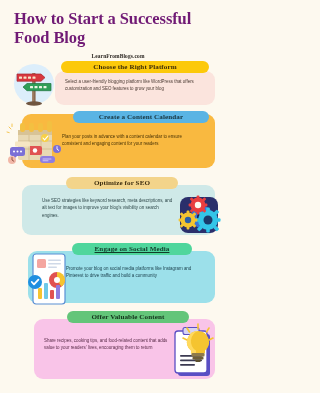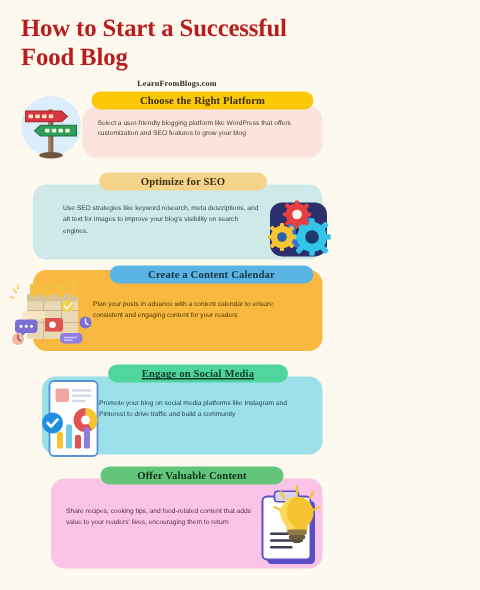--- a/index.html
+++ b/index.html
@@ -26,21 +26,21 @@
 
   
   .header {
     padding: 9px 14px 0 14px;
   }
   .title {
     font-family: "Liberation Serif", serif;
     font-weight: bold;
     font-size: 16.5px;
     line-height: 1.16;
-    color: #b91c1c;
+    color: #701a75;
     letter-spacing: -0.1px;
   }
   .site-url {
     font-family: "Liberation Serif", serif;
     font-weight: bold;
     font-size: 5.4px;
     color: #2a2520;
     text-align: center;
     margin-top: 6px;
     letter-spacing: 0.15px;
@@ -192,20 +192,70 @@
           <rect x="31" y="24.9" width="3" height="2.4" rx="0.5" fill="#eef7e5"></rect>
           <rect x="35.5" y="24.9" width="3" height="2.4" rx="0.5" fill="#eef7e5"></rect>
         </g>
       </svg>
     </div>
 
     <div class="pill">
       <span>Choose the Right Platform</span>
     </div>
     <div class="body-text">Select a user-friendly blogging platform like WordPress that offers customization and SEO features to grow your blog</div>
+  </div>
+
+  <div class="section" id="s2">
+    <div class="card"></div>
+
+    <div class="art">
+      <svg viewBox="0 0 62 52" width="62" height="52">
+        <rect x="14" y="12" width="34" height="30" rx="2" fill="#e8d9b4"></rect>
+        <rect x="14" y="12" width="34" height="5" fill="#d8c396"></rect>
+        <g fill="#f3c041">
+          <rect x="16" y="5" width="5" height="9" rx="2.2"></rect>
+          <rect x="25" y="5" width="5" height="9" rx="2.2"></rect>
+          <rect x="34" y="5" width="5" height="9" rx="2.2"></rect>
+          <rect x="43" y="3" width="5" height="11" rx="2.2"></rect>
+        </g>
+        <g stroke="#c9b182" stroke-width="0.6">
+          <line x1="14" y1="23" x2="48" y2="23"></line>
+          <line x1="14" y1="31" x2="48" y2="31"></line>
+          <line x1="25" y1="17" x2="25" y2="42"></line>
+          <line x1="37" y1="17" x2="37" y2="42"></line>
+        </g>
+        <rect x="11" y="23.5" width="15" height="5" rx="1" fill="#f6e6c3"></rect>
+        <circle cx="41" cy="20" r="4" fill="#f7d147"></circle>
+        <path d="M39 20 l1.6 1.8 3.2 -3.6" stroke="#fff" stroke-width="1.1" fill="none" stroke-linecap="round"></path>
+        <path d="M26 28 h10 a2 2 0 0 1 2 2 v5 a2 2 0 0 1 -2 2 h-10 z" fill="#e05252"></path>
+        <circle cx="31" cy="32.5" r="2.2" fill="#fff"></circle>
+        <g>
+          <rect x="6" y="29" width="15" height="9" rx="2.5" fill="#7b6fd6"></rect>
+          <path d="M10 38 l0 3 3 -3 z" fill="#7b6fd6"></path>
+          <circle cx="10" cy="33.5" r="1" fill="#fff"></circle>
+          <circle cx="13.5" cy="33.5" r="1" fill="#fff"></circle>
+          <circle cx="17" cy="33.5" r="1" fill="#fff"></circle>
+        </g>
+        <g>
+          <rect x="36" y="38" width="15" height="7" rx="3" fill="#8e7de0"></rect>
+          <rect x="38.5" y="40.5" width="9" height="1" rx="0.5" fill="#cfc6f5"></rect>
+          <rect x="38.5" y="42.3" width="6" height="1" rx="0.5" fill="#cfc6f5"></rect>
+        </g>
+        <circle cx="8" cy="42" r="4" fill="#f2b8a8"></circle>
+        <path d="M8 39.5 v2.5 l1.8 1.2" stroke="#8b4a3a" stroke-width="0.9" fill="none" stroke-linecap="round"></path>
+        <circle cx="53" cy="31" r="4" fill="#7b6fd6"></circle>
+        <path d="M53 28.6 v2.6 l1.7 1.2" stroke="#fff" stroke-width="0.9" fill="none" stroke-linecap="round"></path>
+        <path d="M5 9 l2 2 M8 6 l0 2.6 M3 14 l2.2 0.6" stroke="#f3c041" stroke-width="0.9" stroke-linecap="round"></path>
+      </svg>
+    </div>
+
+    <div class="pill">
+      <span>Create a Content Calendar</span>
+    </div>
+    <div class="body-text">Plan your posts in advance with a content calendar to ensure consistent and engaging content for your readers</div>
   </div>
 
   <div class="section" id="s3">
     <div class="card"></div>
 
     <div class="art">
       <svg viewBox="0 0 54 44" width="54" height="44">
         <rect x="8" y="4" width="38" height="36" rx="8" fill="#2b2f6b"></rect>
         <g fill="#3b75d8">
           <circle cx="30" cy="24" r="11"></circle>
@@ -255,70 +305,20 @@
         <circle cx="16" cy="27" r="3.2" fill="#2b5fa8"></circle>
       </svg>
     </div>
 
     <div class="pill">
       <span>Optimize for SEO</span>
     </div>
     <div class="body-text">Use SEO strategies like keyword research, meta descriptions, and alt text for images to improve your blog's visibility on search engines.</div>
   </div>
 
-  <div class="section" id="s2">
-    <div class="card"></div>
-
-    <div class="art">
-      <svg viewBox="0 0 62 52" width="62" height="52">
-        <rect x="14" y="12" width="34" height="30" rx="2" fill="#e8d9b4"></rect>
-        <rect x="14" y="12" width="34" height="5" fill="#d8c396"></rect>
-        <g fill="#f3c041">
-          <rect x="16" y="5" width="5" height="9" rx="2.2"></rect>
-          <rect x="25" y="5" width="5" height="9" rx="2.2"></rect>
-          <rect x="34" y="5" width="5" height="9" rx="2.2"></rect>
-          <rect x="43" y="3" width="5" height="11" rx="2.2"></rect>
-        </g>
-        <g stroke="#c9b182" stroke-width="0.6">
-          <line x1="14" y1="23" x2="48" y2="23"></line>
-          <line x1="14" y1="31" x2="48" y2="31"></line>
-          <line x1="25" y1="17" x2="25" y2="42"></line>
-          <line x1="37" y1="17" x2="37" y2="42"></line>
-        </g>
-        <rect x="11" y="23.5" width="15" height="5" rx="1" fill="#f6e6c3"></rect>
-        <circle cx="41" cy="20" r="4" fill="#f7d147"></circle>
-        <path d="M39 20 l1.6 1.8 3.2 -3.6" stroke="#fff" stroke-width="1.1" fill="none" stroke-linecap="round"></path>
-        <path d="M26 28 h10 a2 2 0 0 1 2 2 v5 a2 2 0 0 1 -2 2 h-10 z" fill="#e05252"></path>
-        <circle cx="31" cy="32.5" r="2.2" fill="#fff"></circle>
-        <g>
-          <rect x="6" y="29" width="15" height="9" rx="2.5" fill="#7b6fd6"></rect>
-          <path d="M10 38 l0 3 3 -3 z" fill="#7b6fd6"></path>
-          <circle cx="10" cy="33.5" r="1" fill="#fff"></circle>
-          <circle cx="13.5" cy="33.5" r="1" fill="#fff"></circle>
-          <circle cx="17" cy="33.5" r="1" fill="#fff"></circle>
-        </g>
-        <g>
-          <rect x="36" y="38" width="15" height="7" rx="3" fill="#8e7de0"></rect>
-          <rect x="38.5" y="40.5" width="9" height="1" rx="0.5" fill="#cfc6f5"></rect>
-          <rect x="38.5" y="42.3" width="6" height="1" rx="0.5" fill="#cfc6f5"></rect>
-        </g>
-        <circle cx="8" cy="42" r="4" fill="#f2b8a8"></circle>
-        <path d="M8 39.5 v2.5 l1.8 1.2" stroke="#8b4a3a" stroke-width="0.9" fill="none" stroke-linecap="round"></path>
-        <circle cx="53" cy="31" r="4" fill="#7b6fd6"></circle>
-        <path d="M53 28.6 v2.6 l1.7 1.2" stroke="#fff" stroke-width="0.9" fill="none" stroke-linecap="round"></path>
-        <path d="M5 9 l2 2 M8 6 l0 2.6 M3 14 l2.2 0.6" stroke="#f3c041" stroke-width="0.9" stroke-linecap="round"></path>
-      </svg>
-    </div>
-
-    <div class="pill">
-      <span>Create a Content Calendar</span>
-    </div>
-    <div class="body-text">Plan your posts in advance with a content calendar to ensure consistent and engaging content for your readers</div>
-  </div>
-
   <div class="section" id="s4">
     <div class="card"></div>
 
     <div class="art">
       <svg viewBox="0 0 46 54" width="46" height="54">
         <rect x="6" y="2" width="32" height="50" rx="3" fill="#ffffff" stroke="#5b8fd4" stroke-width="1.2"></rect>
         <rect x="10" y="7" width="9" height="9" rx="1.5" fill="#f4a6a0"></rect>
         <g fill="#cfd9e8">
           <rect x="21" y="7.5" width="13" height="1.6" rx="0.8"></rect>
           <rect x="21" y="11" width="13" height="1.6" rx="0.8"></rect>

